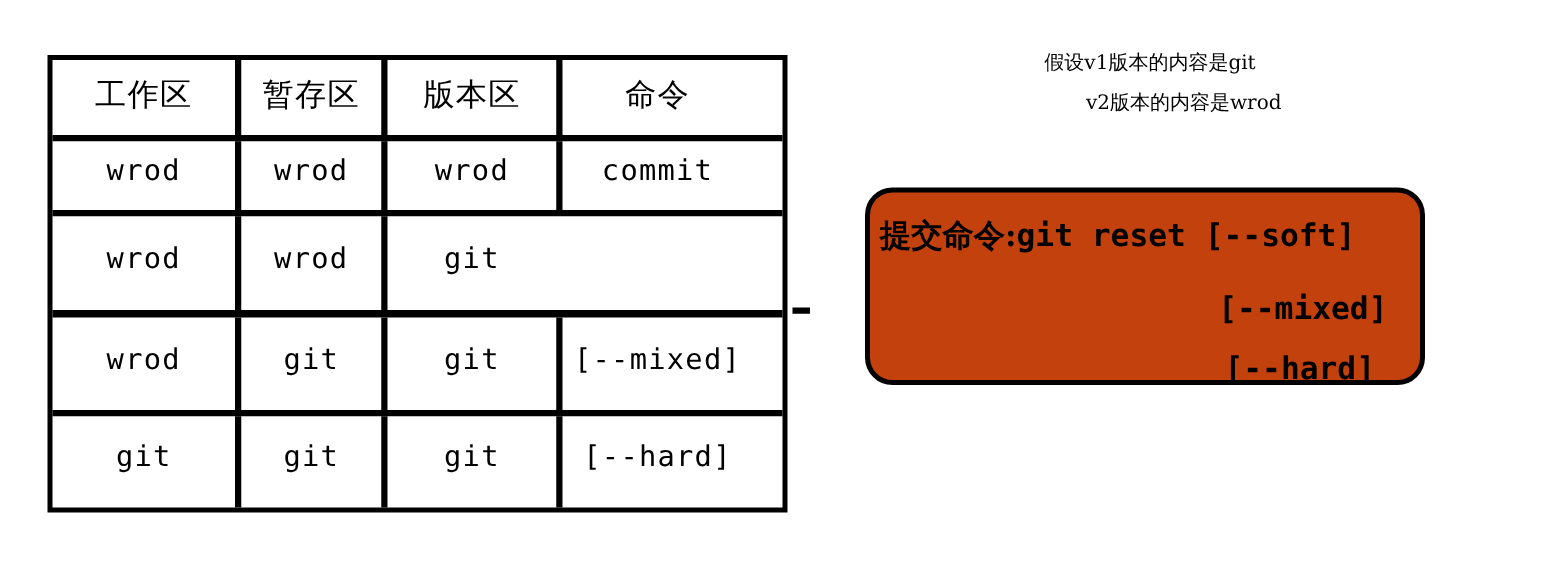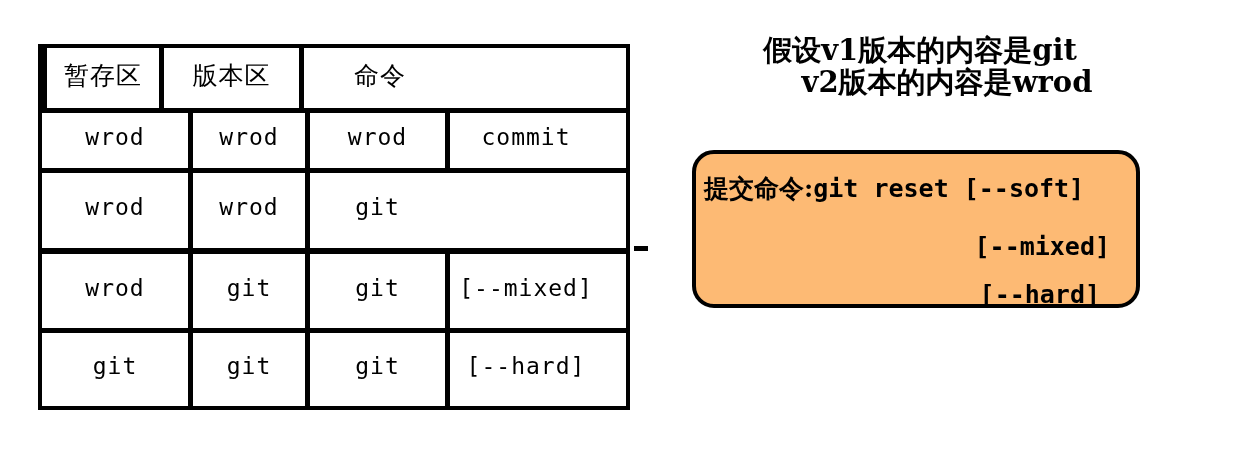--- a/index.html
+++ b/index.html
@@ -80,38 +80,38 @@
   
   #note {
     position: absolute;
     left: 700px;
     top: 34px;
     width: 440px;
     text-align: center;
   }
   .note-line {
     font-family: "DejaVu Serif", serif;
-    font-weight: bold;
-    font-size: 29px;
+    font-weight: normal;
+    font-size: 16px;
     line-height: 32px;
     white-space: nowrap;
   }
   .note-line.l2 { padding-left: 54px; }
 
   
   #command-box {
     position: absolute;
     left: 692px;
     top: 150px;
     width: 448px;
     height: 158px;
     box-sizing: border-box;
     border: 4px solid #000000;
     border-radius: 22px;
-    background: #fdba74;
+    background: #c2410c;
   }
   .cmd-line {
     position: absolute;
     font-family: "DejaVu Sans Mono", monospace;
     font-weight: bold;
     font-size: 25px;
     line-height: 1;
     white-space: nowrap;
   }
   .cmd-line.cl0 { left: 8px;  top: 22px; }
@@ -121,20 +121,21 @@
   .cjk {
     font-family: "DejaVu Serif", serif;
   }
 </style>
 </head>
 <body>
 
 <div id="state-table">
 
   <div class="trow r0">
+    <div class="tcell c0 head-text">工作区</div>
     <div class="tcell c1 head-text">暂存区</div>
     <div class="tcell c2 head-text">版本区</div>
     <div class="tcell c3 head-text">命令</div>
   </div>
 
   <div class="trow r1">
     <div class="tcell c0 body-text">wrod</div>
     <div class="tcell c1 body-text">wrod</div>
     <div class="tcell c2 body-text">wrod</div>
     <div class="tcell c3 body-text">commit</div>

